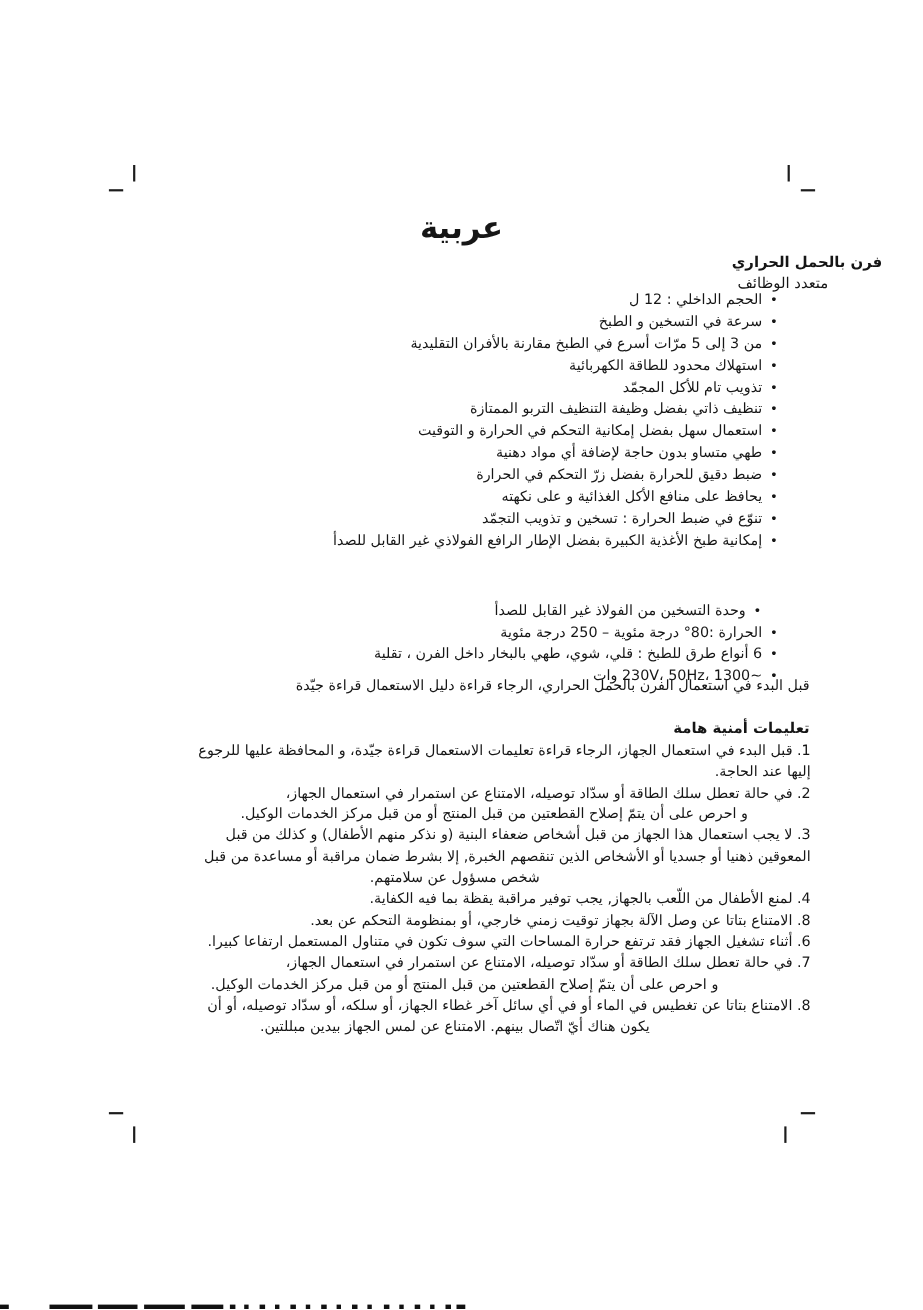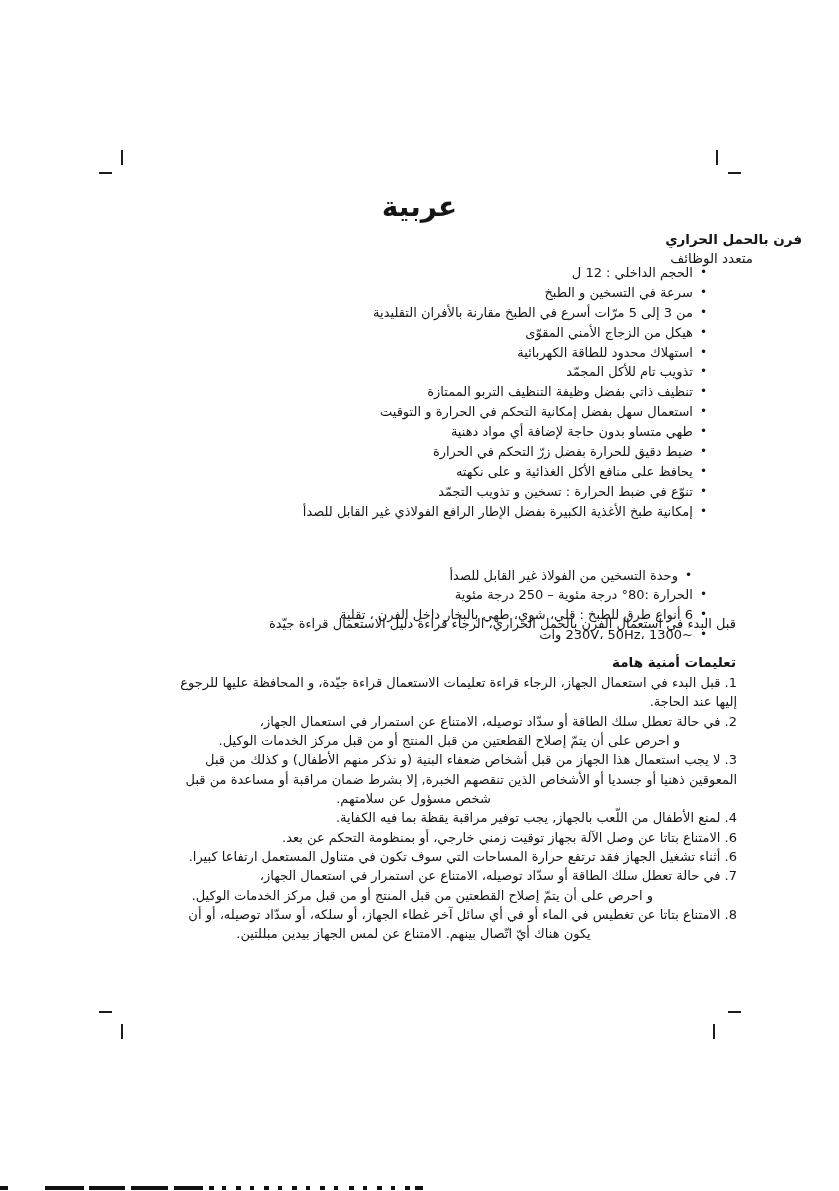--- a/index.html
+++ b/index.html
@@ -95,21 +95,20 @@
 
   <div class="lang-title">عربية</div>
 
   <div class="prod-heading">فرن بالحمل الحراري</div>
   <div class="prod-subheading">متعدد الوظائف</div>
 
   <ul class="features">
     <li><span class="bullet">•</span><span>الحجم الداخلي : 12 ل</span></li>
     <li><span class="bullet">•</span><span>سرعة في التسخين و الطبخ</span></li>
     <li><span class="bullet">•</span><span>من 3 إلى 5 مرّات أسرع في الطبخ مقارنة بالأفران التقليدية</span></li>
-    <li><span class="bullet">•</span><span>هيكل من الزجاج الأمني المقوّى</span></li>
     <li><span class="bullet">•</span><span>استهلاك محدود للطاقة الكهربائية</span></li>
     <li><span class="bullet">•</span><span>تذويب تام للأكل المجمّد</span></li>
     <li><span class="bullet">•</span><span>تنظيف ذاتي بفضل وظيفة التنظيف التربو الممتازة</span></li>
     <li><span class="bullet">•</span><span>استعمال سهل بفضل إمكانية التحكم في الحرارة و التوقيت</span></li>
     <li><span class="bullet">•</span><span>طهي متساو بدون حاجة لإضافة أي مواد دهنية</span></li>
     <li><span class="bullet">•</span><span>ضبط دقيق للحرارة بفضل زرّ التحكم في الحرارة</span></li>
     <li><span class="bullet">•</span><span>يحافظ على منافع الأكل الغذائية و على نكهته</span></li>
     <li><span class="bullet">•</span><span>تنوّع في ضبط الحرارة : تسخين و تذويب التجمّد</span></li>
     <li><span class="bullet">•</span><span>إمكانية طبخ الأغذية الكبيرة بفضل الإطار الرافع الفولاذي غير القابل للصدأ</span></li>
     <li class="indent"><span class="bullet">•</span><span>وحدة التسخين من الفولاذ غير القابل للصدأ</span></li>
@@ -124,21 +123,21 @@
 
   <div class="safety">
     <div class="line">1. قبل البدء في استعمال الجهاز، الرجاء قراءة تعليمات الاستعمال قراءة جيّدة، و المحافظة  عليها للرجوع</div>
     <div class="line">إليها عند الحاجة.</div>
     <div class="line">2. في حالة تعطل سلك الطاقة أو سدّاد توصيله، الامتناع عن استمرار في استعمال الجهاز،</div>
     <div class="line ind-55">و احرص على أن يتمّ إصلاح القطعتين من قبل المنتج أو من قبل مركز الخدمات الوكيل.</div>
     <div class="line">3. لا يجب استعمال هذا الجهاز من قبل أشخاص ضعفاء البنية (و نذكر منهم الأطفال) و كذلك من قبل</div>
     <div class="line">المعوقين ذهنيا أو جسديا أو الأشخاص الذين تنقصهم الخبرة, إلا بشرط ضمان مراقبة أو مساعدة من قبل</div>
     <div class="line center">شخص مسؤول عن سلامتهم.</div>
     <div class="line">4. لمنع الأطفال من اللّعب بالجهاز, يجب توفير مراقبة يقظة بما فيه الكفاية.</div>
-    <div class="line">6. الامتناع بتاتا عن وصل الآلة بجهاز توقيت زمني خارجي، أو بمنظومة التحكم عن بعد.</div>
+    <div class="line">8. الامتناع بتاتا عن وصل الآلة بجهاز توقيت زمني خارجي، أو بمنظومة التحكم عن بعد.</div>
     <div class="line">6. أثناء تشغيل الجهاز فقد ترتفع حرارة المساحات التي سوف تكون في متناول المستعمل ارتفاعا كبيرا.</div>
     <div class="line">7. في حالة تعطل سلك الطاقة أو سدّاد توصيله، الامتناع عن استمرار في استعمال الجهاز،</div>
     <div class="line ind-84">و احرص على أن يتمّ إصلاح القطعتين من قبل المنتج أو من قبل مركز الخدمات الوكيل.</div>
     <div class="line">8. الامتناع بتاتا عن تغطيس في الماء أو في أي سائل آخر غطاء الجهاز، أو سلكه، أو سدّاد توصيله، أو أن</div>
     <div class="line center">يكون هناك أيّ اتّصال بينهم. الامتناع عن لمس الجهاز بيدين مبللتين.</div>
   </div>
 
   <div class="cutoff">
     <div class="seg" style="left:0;width:8px"></div>
     <div class="seg" style="left:45px;width:39px"></div>

